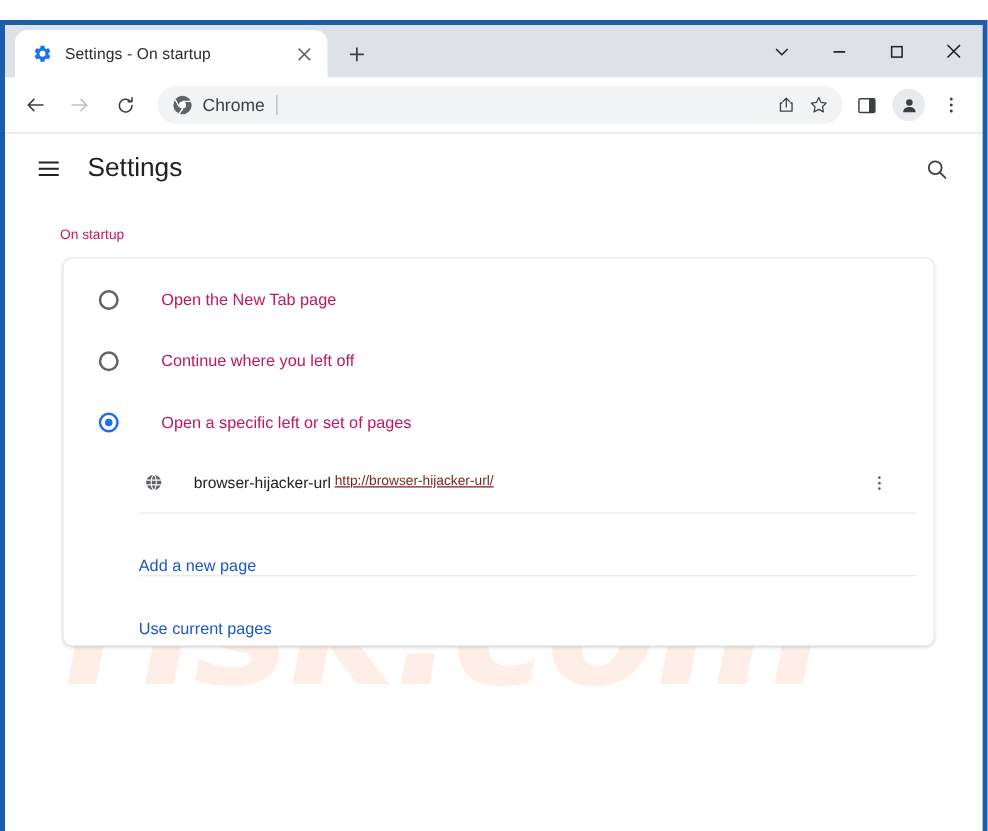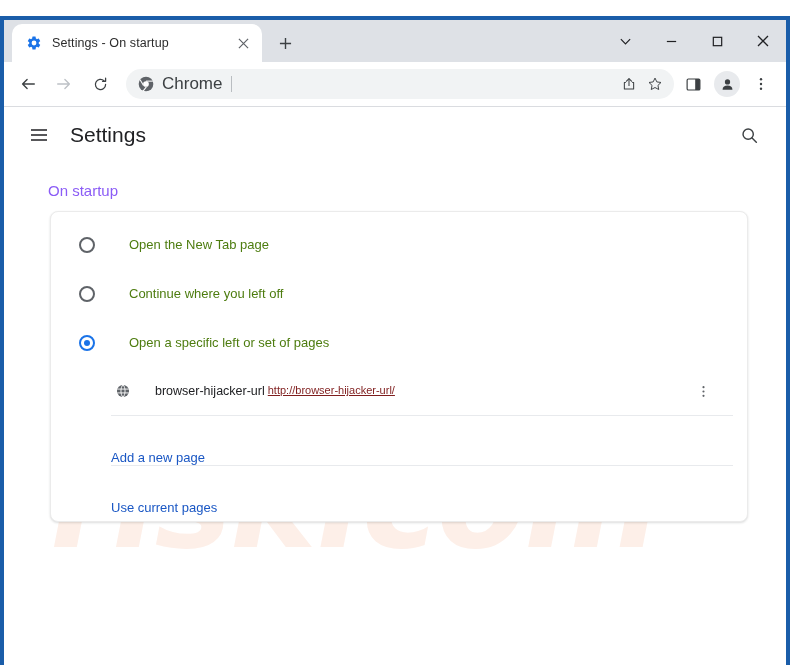--- a/index.html
+++ b/index.html
@@ -104,21 +104,21 @@
     background: #f1f3f4;
     border-radius: 16px;
     display: flex;
     align-items: center;
     padding: 0 6px 0 12px;
     gap: 0px;
     min-width: 0;
   }
   .omni-icon { width: 16px; height: 16px; flex: 0 0 16px; margin-right: 8px;}
   .omni-chip {
-    font-size: 17px;
+    font-size: 14px;
     color: #3c4043;
     white-space: nowrap;
   }
   .omni-sep {
     width: 1px; height: 16px;
     background: #b9bdc1;
     margin: 0 9px;
     flex: 0 0 1px;
   }
   .omni-url {
@@ -221,22 +221,22 @@
     margin-left: auto;
     width: 30px; height: 30px;
     display: flex; align-items: center; justify-content: center;
     cursor: pointer;
   }
 
   .section-label {
     position: relative;
     z-index: 3;
     margin: 19px 0 0 44px;
-    font-size: 15px;
-    color: #8b5cf6;
+    font-size: 11px;
+    color: #be185d;
   }
 
   .card {
     position: relative;
     z-index: 3;
     margin: 12px 0 0 46px;
     width: 698px;
     background: #ffffff;
     border: 1px solid #ebebeb;
     border-radius: 8px;
@@ -263,21 +263,21 @@
   .radio.checked::after {
     content: "";
     position: absolute;
     left: 3px; top: 3px;
     width: 6px; height: 6px;
     border-radius: 50%;
     background: #1a73e8;
   }
   .radio-label {
     font-size: 13px;
-    color: #4d7c0f;
+    color: #be185d;
   }
 
   .url-row {
     display: flex;
     align-items: center;
     padding: 9px 20px 9px 20px;
     height: 48px;
   }
   .globe-wrap {
     width: 16px; height: 16px;

